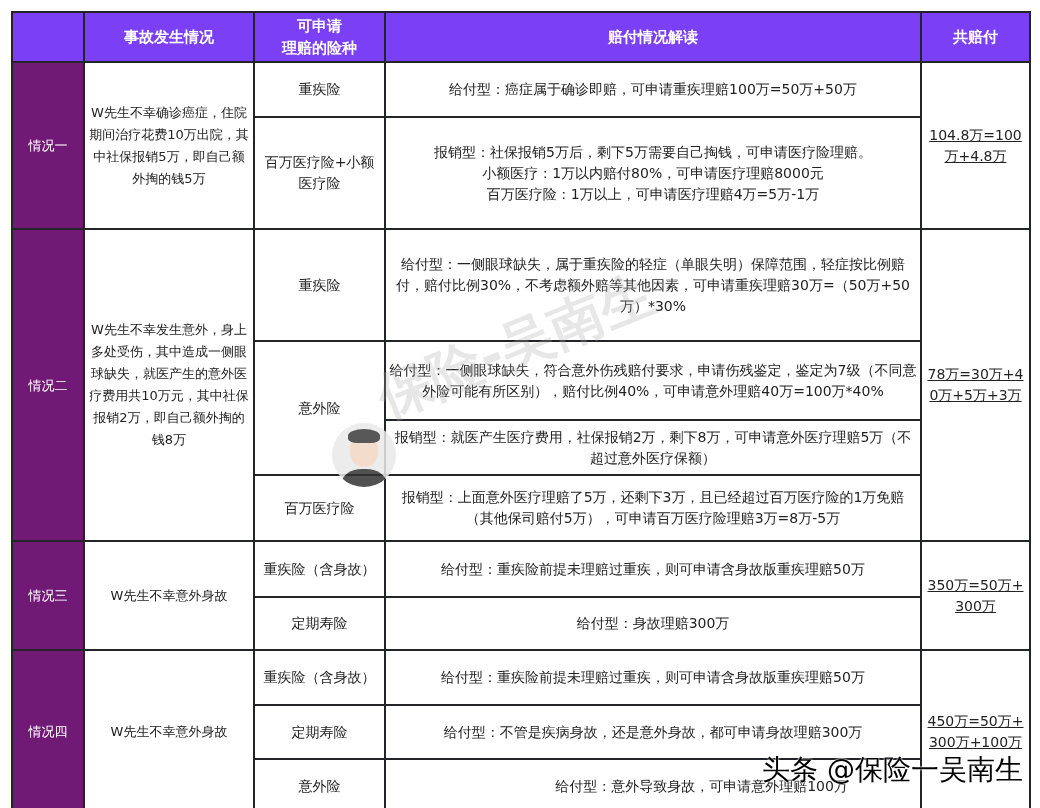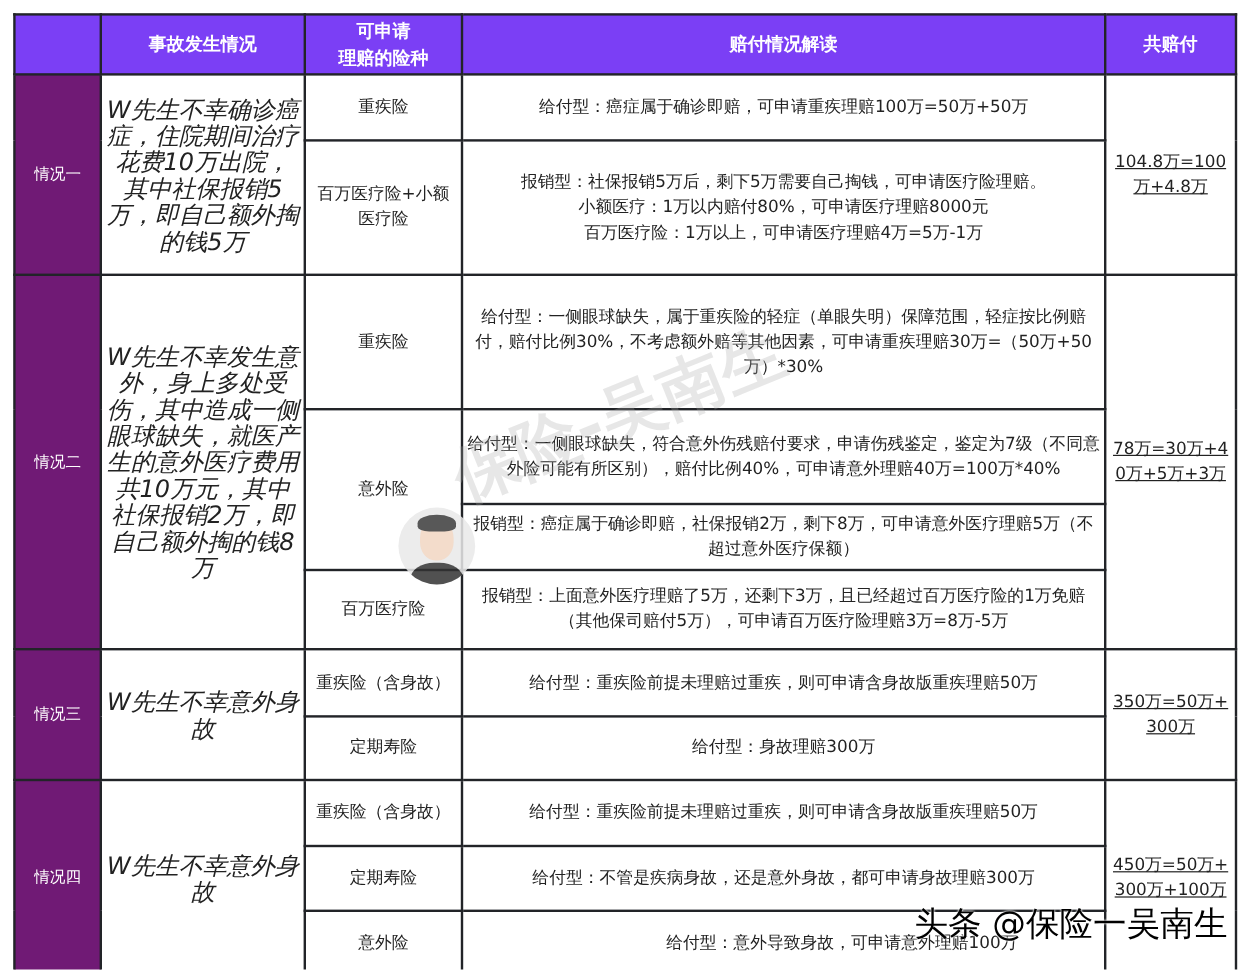--- a/index.html
+++ b/index.html
@@ -4,21 +4,21 @@
 <style>
   html, body { margin: 0; padding: 0; background: #ffffff; }
   body { width: 1040px; height: 808px; position: relative; overflow: hidden;
          font-family: "DejaVu Sans", "Liberation Sans", sans-serif; color: #222; }
   .tbl { position: absolute; left: 11px; top: 11px; width: 1018px; height: 785px;
          border-collapse: collapse; table-layout: fixed; }
   .tbl td, .tbl th { border: 2px solid #222428; padding: 2px 3px; text-align: center;
          vertical-align: middle; font-size: 14px; line-height: 21px; font-weight: normal; word-break: break-all; }
   .tbl th { background: #7b3ff5; color: #ffffff; font-weight: bold; font-size: 15px; line-height: 22px; }
   .tbl td.case { background: #701a75; color: #ffffff; font-size: 13px; }
-  .tbl td.desc { font-size: 20px; line-height: 22px; font-style: italic; }
+  .tbl td.desc { font-size: 13px; line-height: 22px; }
   .tbl td.total { font-size: 14px; text-decoration: underline; }
   .wm { position: absolute; left: 370px; top: 310px; font-size: 54px; font-weight: bold;
         color: rgba(170,170,170,0.28); transform: rotate(-22deg); white-space: nowrap; pointer-events: none; }
   .avatar { position: absolute; left: 332px; top: 423px; width: 64px; height: 64px; border-radius: 50%;
             background: #e9e9e9; opacity: 0.85; overflow: hidden; }
   .avatar .face { position: absolute; left: 18px; top: 10px; width: 28px; height: 34px; border-radius: 45%; background: #f1d6c2; }
   .avatar .hair { position: absolute; left: 16px; top: 6px; width: 32px; height: 14px; border-radius: 50% 50% 30% 30%; background: #3b3b3b; }
   .avatar .shirt { position: absolute; left: 10px; top: 46px; width: 44px; height: 30px; border-radius: 45% 45% 0 0; background: #333; }
   .brand { position: absolute; left: 762px; top: 751px; font-size: 28px; color: #000000; white-space: nowrap;
            text-shadow: 0 0 2px #fff, 0 0 2px #fff; }
@@ -63,21 +63,21 @@
     <td class="desc" rowspan="4">W先生不幸发生意外，身上多处受伤，其中造成一侧眼球缺失，就医产生的意外医疗费用共10万元，其中社保报销2万，即自己额外掏的钱8万</td>
     <td>重疾险</td>
     <td>给付型：一侧眼球缺失，属于重疾险的轻症（单眼失明）保障范围，轻症按比例赔付，赔付比例30%，不考虑额外赔等其他因素，可申请重疾理赔30万=（50万+50万）*30%</td>
     <td class="total" rowspan="4">78万=30万+40万+5万+3万</td>
   </tr>
   <tr style="height:79px">
     <td rowspan="2">意外险</td>
     <td>给付型：一侧眼球缺失，符合意外伤残赔付要求，申请伤残鉴定，鉴定为7级（不同意外险可能有所区别），赔付比例40%，可申请意外理赔40万=100万*40%</td>
   </tr>
   <tr style="height:55px">
-    <td>报销型：癌症属于确诊即赔，社保报销2万，剩下8万，可申请意外医疗理赔5万（不超过意外医疗保额）</td>
+    <td>报销型：就医产生医疗费用，社保报销2万，剩下8万，可申请意外医疗理赔5万（不超过意外医疗保额）</td>
   </tr>
   <tr style="height:66px">
     <td>百万医疗险</td>
     <td>报销型：上面意外医疗理赔了5万，还剩下3万，且已经超过百万医疗险的1万免赔（其他保司赔付5万），可申请百万医疗险理赔3万=8万-5万</td>
   </tr>
 
   <tr style="height:56px">
     <td class="case" rowspan="2">情况三</td>
     <td class="desc" rowspan="2">W先生不幸意外身故</td>
     <td>重疾险（含身故）</td>

